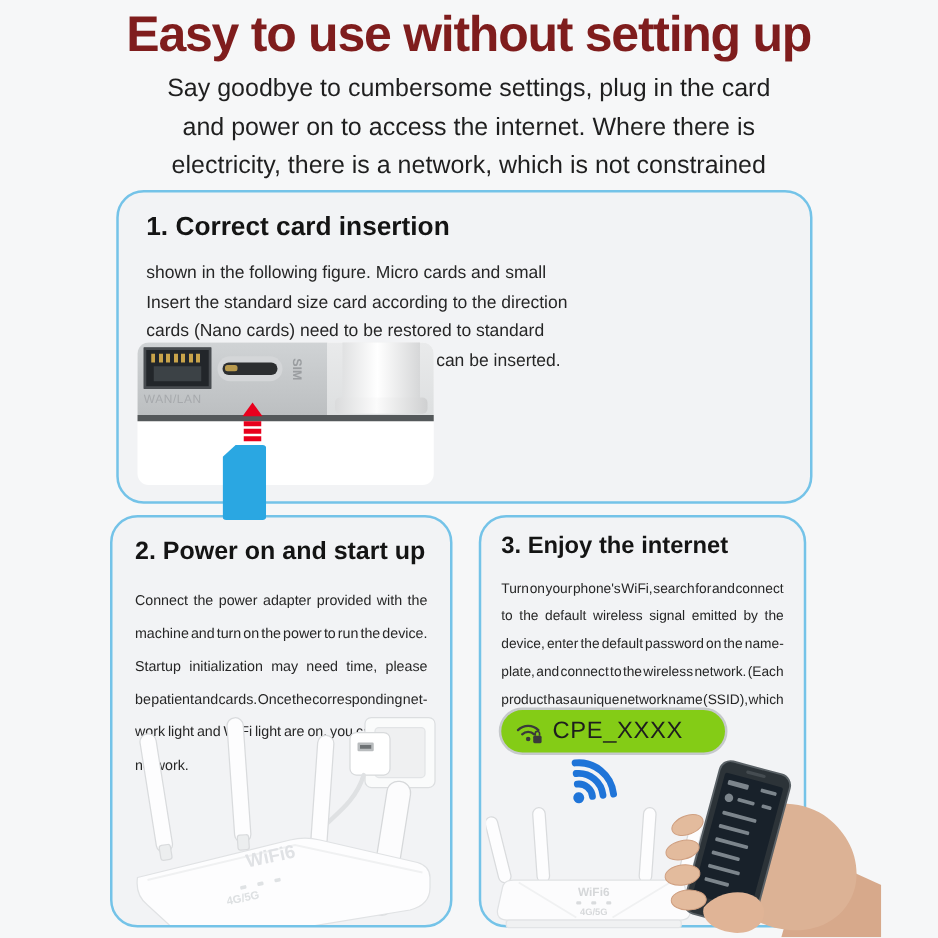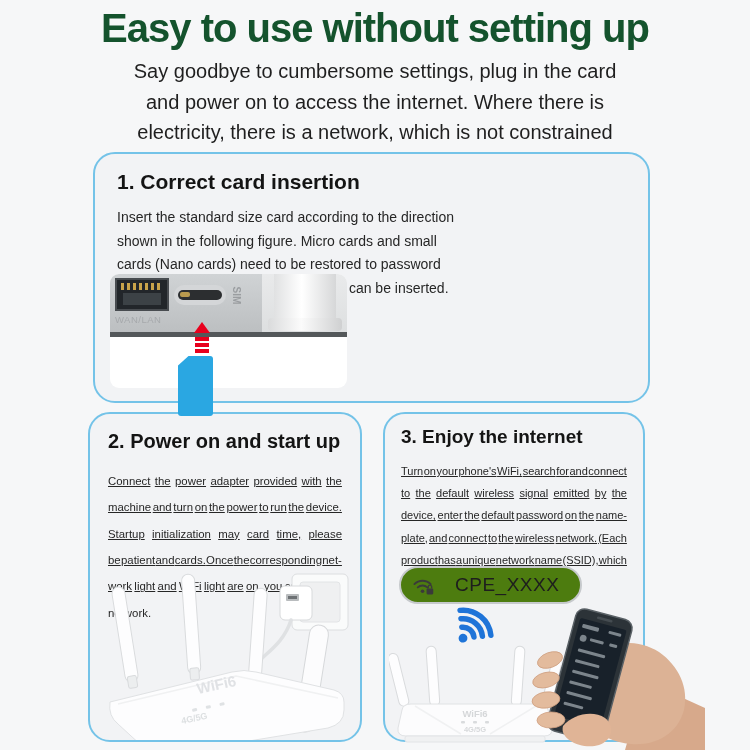--- a/index.html
+++ b/index.html
@@ -1,42 +1,42 @@
 <!DOCTYPE html>
 <html><head>
 <meta charset="utf-8">
 <style>
   html,body{margin:0;padding:0;}
   body{font-family:"Liberation Sans", sans-serif; background:#f6f7f8;}
   #page{position:relative;width:750px;height:750px;background:#f6f7f8;overflow:hidden;}
 
   
   .title{position:absolute;left:0;top:6px;width:750px;text-align:center;
-         font-size:40px;font-weight:700;letter-spacing:-1px;color:#14532d;}
+         font-size:40px;font-weight:700;letter-spacing:-1px;color:#7f1d1d;}
   .subtitle{position:absolute;left:0;top:56px;width:750px;text-align:center;
             font-size:20px;line-height:30.5px;color:#1f1f1f;}
 
   
   .stepbox{position:absolute;border:2px solid #74c3e8;border-radius:22px;background:#f2f3f5;}
   #box1{left:93px;top:152px;width:553px;height:247px;}
   #box2{left:88px;top:412px;width:270px;height:326px;}
   #box3{left:383px;top:412px;width:258px;height:326px;}
 
   .step-heading{position:absolute;font-weight:600;color:#141414;}
   #box1 .step-heading{left:22px;top:16px;font-size:21px;}
   #box2 .step-heading{left:18px;top:16px;font-size:20px;}
   #box3 .step-heading{left:16px;top:12px;font-size:19px;}
 
   .step-body{position:absolute;color:#262626;}
   #box1 .step-body{left:22px;top:52px;font-size:14px;line-height:23.5px;}
   #box2 .step-body{left:18px;top:54px;width:234px;font-size:11.4px;}
   #box3 .step-body{left:16px;top:46px;width:226px;font-size:11px;}
   #box2 .step-body .tline{height:26.3px;display:flex;align-items:center;}
   #box3 .step-body .tline{height:22.2px;display:flex;align-items:center;}
-  .tline-j{justify-content:space-between !important;text-decoration:underline;}
+  .tline-j{justify-content:space-between !important;}
   .tline-j span{white-space:pre;}
 
   
   .card-figure{position:absolute;left:15px;top:120px;width:237px;height:114px;}
   .photo-white{position:absolute;left:0;top:0;width:237px;height:114px;background:#ffffff;border-radius:9px;}
   .panel-left{position:absolute;left:0;top:0;width:152px;height:58px;
               background:linear-gradient(180deg,#d0d3d5,#bcbfc1);border-radius:9px 0 0 0;}
   .panel-right{position:absolute;left:152px;top:0;width:85px;height:58px;
                background:linear-gradient(180deg,#e9eaeb,#dddfe0);border-radius:0 9px 0 0;}
   .eth-port{position:absolute;left:5px;top:4px;width:54px;height:33px;background:#22262a;
@@ -60,22 +60,22 @@
   .arrow-up{position:absolute;left:84px;top:48px;width:0;height:0;
             border-left:8px solid transparent;border-right:8px solid transparent;
             border-bottom:11px solid #e8001d;z-index:3;}
   .arrow-dash{position:absolute;left:85px;width:14px;height:3.5px;background:#e8001d;z-index:3;}
   .dash1{top:63px;} .dash2{top:69px;} .dash3{top:75px;}
   .sim-card{position:absolute;left:68px;top:82px;width:35px;height:60px;background:#2aa7e2;
             border-radius:3px;clip-path:polygon(30% 0,100% 0,100% 100%,0 100%,0 16%);z-index:2;}
 
   
   .ssid-pill{position:absolute;left:14px;top:152px;width:168px;height:34px;
-             border:2px solid #c6c9cc;border-radius:19px;background:#4d7c0f;
-             display:flex;align-items:center;gap:20px;padding-left:11px;box-sizing:content-box;}
+             border:2px solid #c6c9cc;border-radius:19px;background:#84cc16;
+             display:flex;align-items:center;gap:7px;padding-left:11px;box-sizing:content-box;}
   .ssid-label{font-size:19px;color:#1e1e1e;letter-spacing:.5px;}
 
   .wifi-burst{position:absolute;left:70px;top:186px;width:46px;height:46px;}
   .router-front{position:absolute;left:4px;top:230px;width:172px;height:100px;}
   .router-scene{position:absolute;left:4px;bottom:0px;width:262px;height:168px;}
 
   .hand-phone{position:absolute;left:487px;top:592px;width:218px;height:158px;z-index:5;}
 </style>
 </head>
 <body>
@@ -86,23 +86,23 @@
   <div class="subtitle">
       <div class="tline">Say goodbye to cumbersome settings, plug in the card</div>
       <div class="tline">and power on to access the internet. Where there is</div>
       <div class="tline">electricity, there is a network, which is not constrained</div>
       <div class="tline">by network cables and is easy to use.</div>
     </div>
 
   <div class="stepbox" id="box1">
     <div class="step-heading">1. Correct card insertion</div>
     <div class="step-body">
+        <div class="tline">shown in the following figure. Micro cards and small</div>
         <div class="tline">Insert the standard size card according to the direction</div>
-        <div class="tline">shown in the following figure. Micro cards and small</div>
-        <div class="tline">cards (Nano cards) need to be restored to password</div>
+        <div class="tline">cards (Nano cards) need to be restored to standard</div>
         <div class="tline">cards using card sleeves before they can be inserted.</div>
       </div>
 
     <div class="card-figure">
       <div class="photo-white"></div>
       <div class="panel-left"></div>
       <div class="panel-right"></div>
       <div class="eth-port">
         <div class="eth-pins"></div>
         <div class="eth-inner"></div>
@@ -145,21 +145,21 @@
           <span>power</span>
           <span>to</span>
           <span>run</span>
           <span>the</span>
           <span>device.</span>
         </div>
         <div class="tline tline-j">
           <span>Startup</span>
           <span>initialization</span>
           <span>may</span>
-          <span>card</span>
+          <span>need</span>
           <span>time,</span>
           <span>please</span>
         </div>
         <div class="tline tline-j">
           <span>be</span>
           <span>patient</span>
           <span>and</span>
           <span>cards.</span>
           <span>Once</span>
           <span>the</span>

